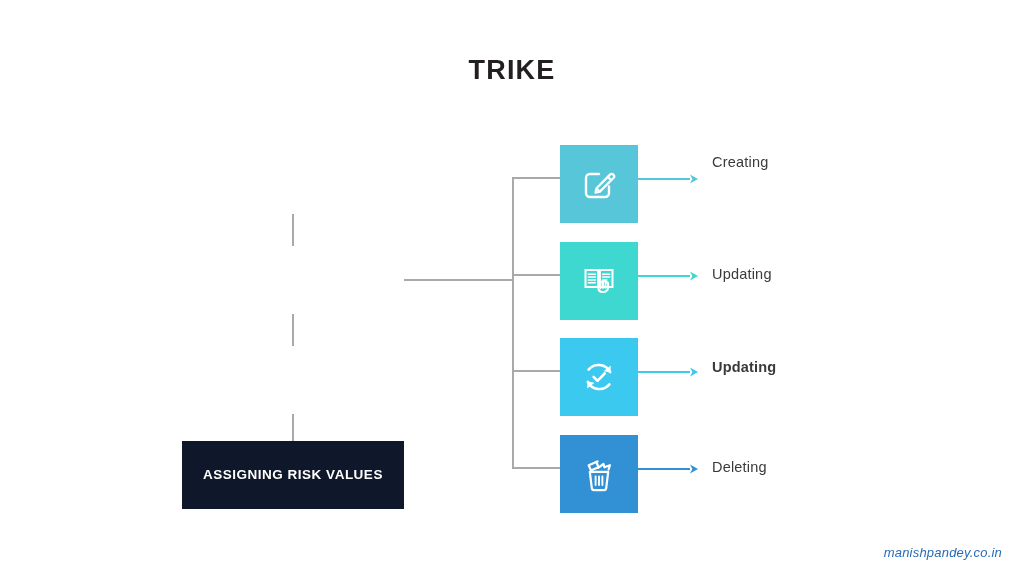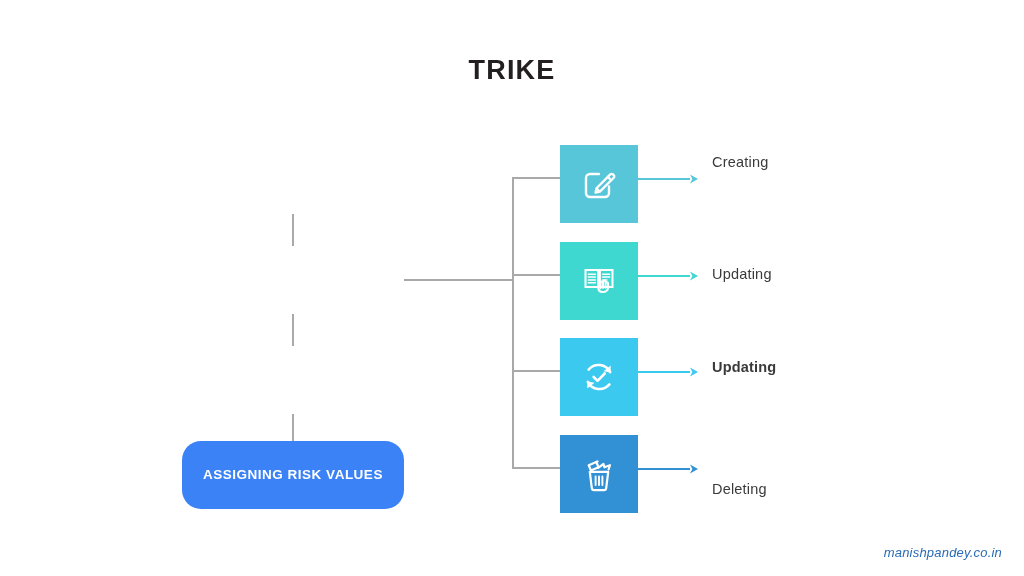--- a/index.html
+++ b/index.html
@@ -130,41 +130,41 @@
     position: absolute;
     left: 712px;
     font-size: 14.5px;
     color: #3a3a3a;
     letter-spacing: 0.2px;
     white-space: nowrap;
   }
   .lab-1 { top: 154px; }
   .lab-2 { top: 266px; }
   .lab-3 { top: 359px; font-weight: bold; }
-  .lab-4 { top: 481px; }
+  .lab-4 { top: 459px; }
 
   
   .footer {
     position: absolute;
     right: 22px;
     bottom: 16px;
     font-size: 13px;
     font-style: italic;
     color: #2a6bb5;
     letter-spacing: 0.2px;
   }
 </style>
 </head>
 <body>
 
 <div id="slide" style="background: rgb(255, 255, 255);">
 
   <div class="title">TRIKE</div>
 
-  <div class="box box-4" style="background: #3b82f6; border-radius: 19px;">ASSIGNING RISK VALUES</div>
+  <div class="box box-4" style="background: #0f172a;">ASSIGNING RISK VALUES</div>
 
   <div class="vlink vlink-1" style="background: rgb(169, 169, 169);"></div>
   <div class="vlink vlink-2" style="background: rgb(169, 169, 169);"></div>
   <div class="vlink vlink-3" style="background: rgb(169, 169, 169);"></div>
 
   <div class="branch stem" style="background: rgb(169, 169, 169);"></div>
   <div class="branch trunk" style="background: rgb(169, 169, 169);"></div>
   <div class="branch arm arm-1" style="background: rgb(169, 169, 169);"></div>
   <div class="branch arm arm-2" style="background: rgb(169, 169, 169);"></div>
   <div class="branch arm arm-3" style="background: rgb(169, 169, 169);"></div>

